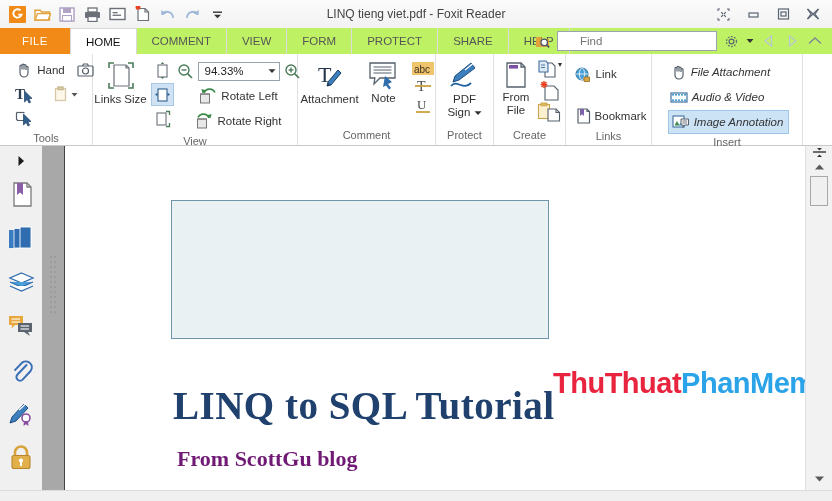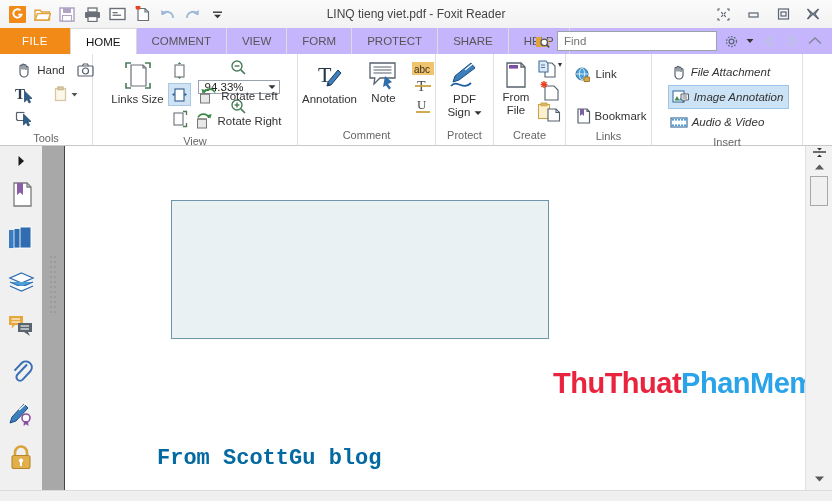--- a/index.html
+++ b/index.html
@@ -23,39 +23,39 @@
   .title-text{
     position:absolute;left:0;top:0;width:832px;height:28px;line-height:28px;
     text-align:center;font-size:12px;color:#444;pointer-events:none;
   }
   .wincontrols{position:absolute;right:4px;top:0;height:28px;display:flex;align-items:center;}
   .wc{width:30px;height:26px;display:flex;align-items:center;justify-content:center;color:#5a6472;}
 
   
   .tabbar{
     position:absolute;left:0;top:28px;width:832px;height:26px;
-    background:#c4b5fd;border-bottom:1px solid #d8d8d8;
+    background:#bef264;border-bottom:1px solid #d8d8d8;
   }
   .tab-file{
     position:absolute;left:0;top:0;width:70px;height:26px;
     background:#f18a16;color:#fff;font-size:11.5px;
     display:flex;align-items:center;justify-content:center;letter-spacing:.4px;
   }
   .tabs{position:absolute;left:70px;top:0;height:26px;display:flex;align-items:stretch;}
   .tab{
     padding:0 15px;height:26px;display:flex;align-items:center;
     font-size:11.5px;color:#555;border-right:1px solid #dcdcdc;
   }
   .tab.active{background:#fff;color:#111;border-top:1px solid #d8d8d8;
     border-left:1px solid #d8d8d8;border-right:1px solid #d8d8d8;
     height:26px;box-sizing:border-box;}
   .find-wrap{position:absolute;right:8px;top:2px;height:22px;display:flex;align-items:center;gap:5px;}
   .find-box{
     width:160px;height:20px;background:#fff;border:1px solid #9aa3ad;
-    display:flex;align-items:center;padding:0 4px;box-sizing:border-box;
+    display:flex;align-items:center;padding:0 20px;box-sizing:border-box;
   }
   .find-box input{
     border:0;outline:0;flex:1;font-size:11.5px;color:#777;
     font-family:"Liberation Sans",sans-serif;background:transparent;
   }
   .nav-btn{width:18px;height:20px;display:flex;align-items:center;justify-content:center;}
 
   
   .ribbon{
     position:absolute;left:0;top:54px;width:832px;height:91px;
@@ -71,21 +71,21 @@
   .col{display:flex;flex-direction:column;align-items:center;}
   .bigbtn{width:54px;display:flex;flex-direction:column;align-items:center;
     justify-content:flex-start;padding-top:2px;}
   .bigbtn .lbl{font-size:11.5px;color:#333;line-height:13px;text-align:center;margin-top:1px;}
   .smrow{display:flex;align-items:center;gap:4px;height:24px;padding:0 2px;}
   .smrow .lbl{font-size:11.5px;color:#333;}
   .icn{display:flex;align-items:center;justify-content:center;}
   .hl{background:#cce3f6;border:1px solid #9ec6e8;box-sizing:border-box;}
   .selsm{background:#cfe3f5;border:1px solid #a7c9e6;box-sizing:border-box;}
 
-  .zoomrow{display:flex;align-items:center;gap:4px;height:24px;flex-direction:column;}
+  .zoomrow{display:flex;align-items:center;gap:4px;height:24px;}
   .zoombox{
     width:82px;height:19px;border:1px solid #9aa3ad;background:#fff;
     display:flex;align-items:center;justify-content:space-between;
     padding:0 3px 0 6px;box-sizing:border-box;font-size:11.5px;color:#222;
   }
 
   
   .sidepanel{
     position:absolute;left:0;top:146px;width:42px;height:345px;
     background:#f0f0f0;border-right:1px solid #d5d5d5;
@@ -117,23 +117,23 @@
     transform:translateY(-50%);
   }
   .wm-a{color:#e8243f;}
   .wm-b{color:#2aa3e8;}
   .doc-title{
     position:absolute;left:108px;top:237px;
     font-family:"Liberation Serif",serif;font-weight:bold;
     font-size:39px;color:#20416e;white-space:nowrap;letter-spacing:0.5px;
   }
   .doc-sub{
-    position:absolute;left:92px;top:300px;
-    font-family:Liberation Mono, monospace;font-weight:bold;
-    font-size:22px;color:#0369a1;white-space:nowrap;
+    position:absolute;left:112px;top:300px;
+    font-family:Liberation Serif, serif;font-weight:bold;
+    font-size:22px;color:#701a75;white-space:nowrap;
   }
 
   
   .vscroll{
     position:absolute;right:0;top:146px;width:27px;height:345px;
     background:#f2f2f2;border-left:1px solid #e0e0e0;box-sizing:border-box;
   }
   .sb-split{height:13px;display:flex;align-items:center;justify-content:center;}
   .sb-arrow{height:16px;display:flex;align-items:center;justify-content:center;}
   .sb-thumb{
@@ -457,21 +457,21 @@
     <div class="grp" style="width:138px">
       <div class="grp-body" style="gap:6px;padding-left:4px;">
         <div class="bigbtn">
           <span class="icn">
             <svg width="32" height="32" viewBox="0 0 32 32">
               <text x="4" y="22" font-family="Liberation Serif, serif" font-size="22" fill="#22354a">T</text>
               <path d="M14 22 L24 10 L27 13 L17 25 L13 26 Z" fill="#3d7ebd" stroke="#1d3f63" stroke-width="1"></path>
               <path d="M13 26 L14.5 23 L16 24.5 Z" fill="#22354a"></path>
             </svg>
           </span>
-          <span class="lbl">Annotation</span>
+          <span class="lbl">Attachment</span>
         </div>
         <div class="bigbtn" style="width:42px">
           <span class="icn">
             <svg width="33" height="31" viewBox="0 0 33 31">
               <path d="M3 3 L28 3 L28 18 L13 18 L7 24 L7.8 18 L3 18 Z" fill="#fff" stroke="#55606c" stroke-width="1.3"></path>
               <g stroke="#55606c" stroke-width="1">
                   <line x1="6.5" y1="7" x2="24.5" y2="7"></line>
                   <line x1="6.5" y1="10" x2="24.5" y2="10"></line>
                   <line x1="6.5" y1="13" x2="24.5" y2="13"></line>
                 </g>
@@ -602,55 +602,55 @@
     <div class="grp" style="width:151px">
       <div class="grp-body" style="align-items:flex-start;padding-left:3px;font-style:italic;">
         <div class="col" style="align-items:flex-start;gap:1px;padding-top:2px;">
           <div class="smrow">
             <span class="icn">
               <svg width="17" height="18" viewBox="0 0 17 18" fill="none" stroke="#55606c" stroke-width="1.2">
                 <path d="M5 11 L5 5.4 A1 1 0 0 1 7 5.4 L7 8.4 L7 4.4 A1 1 0 0 1 9 4.4 L9 8.4 L9 5 A1 1 0 0 1 11 5 L11 9 L11 6.6 A1 1 0 0 1 13 6.6 L13 12 A3.8 3.8 0 0 1 9 16 A3.8 3.8 0 0 1 5 12 Z"></path>
               </svg>
             </span>
             <span class="lbl">File Attachment</span>
-          </div>
-          <div class="smrow hl" style="padding:0 5px 0 3px">
-            <span class="icn">
-              <svg width="18" height="16" viewBox="0 0 18 16">
-                <rect x="1" y="2" width="11" height="11" fill="#fff" stroke="#3f6f9f" stroke-width="1.1"></rect>
-                <path d="M2.5 11.5 L5 7 L7.5 11.5 Z" fill="#3d8b4a"></path>
-                <path d="M6.5 11.5 L9 8.5 L11 11.5 Z" fill="#4a9fd8"></path>
-                <path d="M9 5 L16.5 5 L16.5 11 L13 11 L11 13.5 L11.3 11 L9 11 Z" fill="#f3f3f3" stroke="#55606c" stroke-width="1"></path>
-                <g stroke="#55606c" stroke-width="0.8">
-                    <line x1="10.5" y1="7" x2="15" y2="7"></line>
-                    <line x1="10.5" y1="9" x2="15" y2="9"></line>
-                  </g>
-              </svg>
-            </span>
-            <span class="lbl">Image Annotation</span>
           </div>
           <div class="smrow">
             <span class="icn">
               <svg width="18" height="15" viewBox="0 0 18 15">
                 <rect x="1" y="3" width="16" height="9" fill="#fff" stroke="#3f6f9f" stroke-width="1.2"></rect>
                 <g fill="#4a9fd8">
                   <rect x="2" y="4" width="2" height="1.6"></rect>
                     <rect x="5" y="4" width="2" height="1.6"></rect>
                   <rect x="8" y="4" width="2" height="1.6"></rect>
                     <rect x="11" y="4" width="2" height="1.6"></rect>
                     <rect x="14" y="4" width="2" height="1.6"></rect>
                   <rect x="2" y="9.4" width="2" height="1.6"></rect>
                     <rect x="5" y="9.4" width="2" height="1.6"></rect>
                   <rect x="8" y="9.4" width="2" height="1.6"></rect>
                     <rect x="11" y="9.4" width="2" height="1.6"></rect>
                     <rect x="14" y="9.4" width="2" height="1.6"></rect>
                 </g>
               </svg>
             </span>
             <span class="lbl">Audio &amp; Video</span>
+          </div>
+          <div class="smrow hl" style="padding:0 5px 0 3px">
+            <span class="icn">
+              <svg width="18" height="16" viewBox="0 0 18 16">
+                <rect x="1" y="2" width="11" height="11" fill="#fff" stroke="#3f6f9f" stroke-width="1.1"></rect>
+                <path d="M2.5 11.5 L5 7 L7.5 11.5 Z" fill="#3d8b4a"></path>
+                <path d="M6.5 11.5 L9 8.5 L11 11.5 Z" fill="#4a9fd8"></path>
+                <path d="M9 5 L16.5 5 L16.5 11 L13 11 L11 13.5 L11.3 11 L9 11 Z" fill="#f3f3f3" stroke="#55606c" stroke-width="1"></path>
+                <g stroke="#55606c" stroke-width="0.8">
+                    <line x1="10.5" y1="7" x2="15" y2="7"></line>
+                    <line x1="10.5" y1="9" x2="15" y2="9"></line>
+                  </g>
+              </svg>
+            </span>
+            <span class="lbl">Image Annotation</span>
           </div>
         </div>
       </div>
       <div class="grp-label">Insert</div>
     </div>
 
     <div class="grp" style="flex:1"></div>
   </div>
 
   <div class="sidepanel">
@@ -748,20 +748,21 @@
       </g>
     </svg>
   </div>
 
   <div class="docarea">
     <div class="page">
       <div class="bluebox"></div>
       <div class="watermark">
         <span class="wm-a">ThuThuat</span><span class="wm-b">PhanMem.vn</span>
       </div>
+      <div class="doc-title">LINQ to SQL Tutorial</div>
       <div class="doc-sub">From ScottGu blog</div>
     </div>
   </div>
 
   <div class="vscroll">
     <div class="sb-split">
       <svg width="15" height="11" viewBox="0 0 15 11">
         <path d="M5 1 L10 1 L7.5 3.4 Z" fill="#333"></path>
         <line x1="1" y1="5" x2="14" y2="5" stroke="#333" stroke-width="1.4"></line>
         <path d="M5 10 L10 10 L7.5 7.6 Z" fill="#333"></path>

